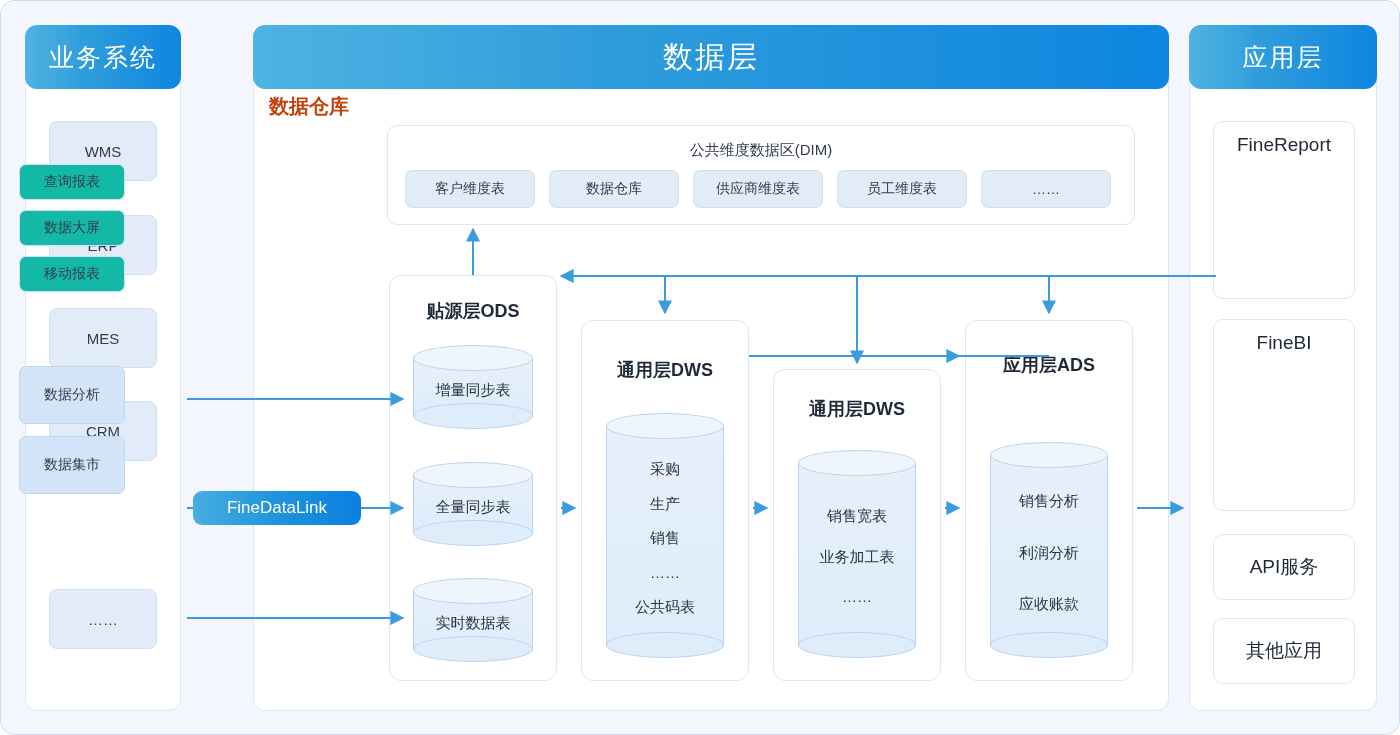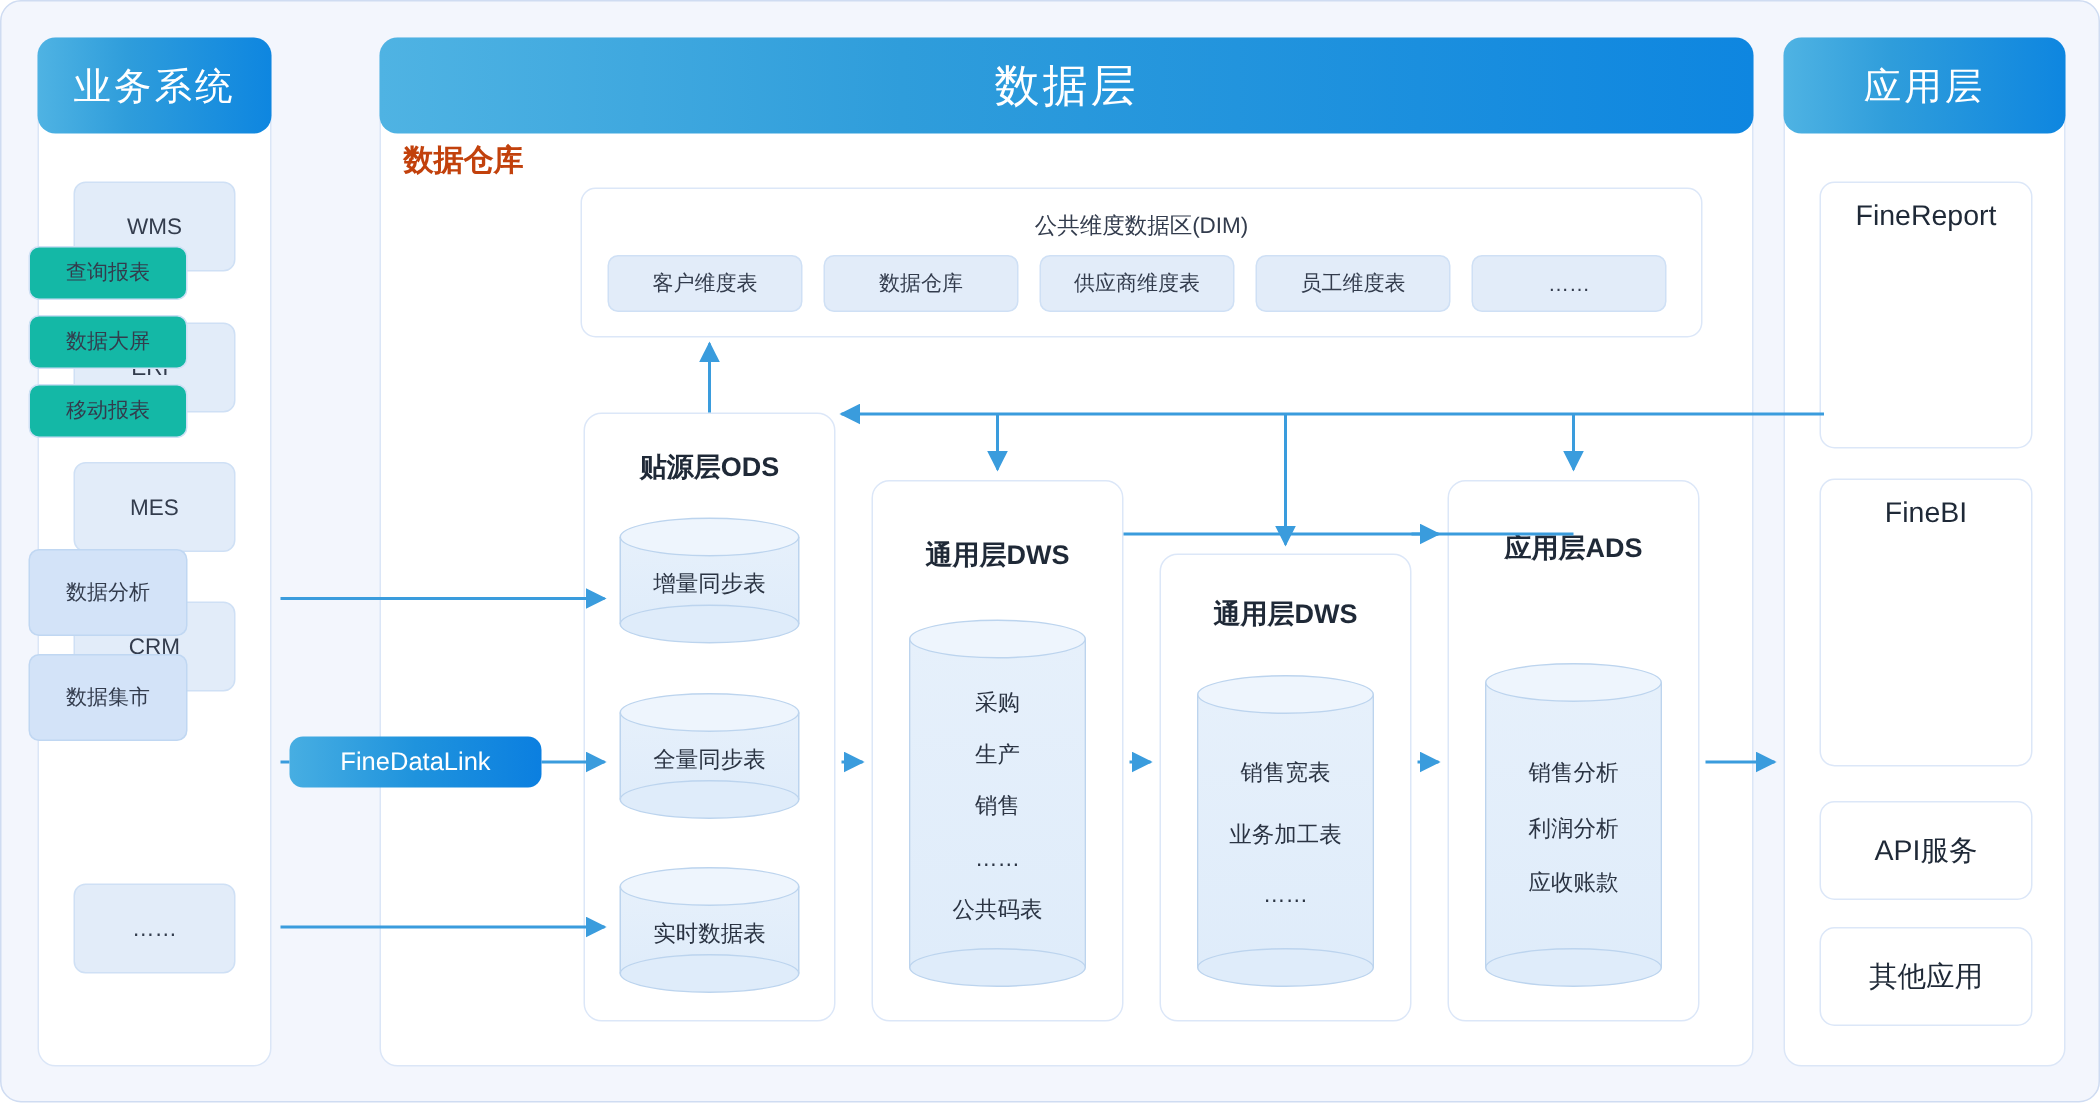--- a/index.html
+++ b/index.html
@@ -221,21 +221,21 @@
       <span>……</span>
     </div>
   </div>
 
   <div class="layer-col" style="left:964px; top:319px; width:168px; height:361px"></div>
   <div class="layer-title" style="left:964px; top:352px; width:168px">应用层ADS</div>
   <div class="cyl" style="left:989px; top:441px; width:118px; height:216px">
     <div class="body"></div>
     <div class="bottom"></div>
     <div class="top"></div>
-    <div class="labels" style="gap:20px">
+    <div class="labels" style="gap:35px">
       <span>销售分析</span>
       <span>利润分析</span>
       <span>应收账款</span>
     </div>
   </div>
 
   <div class="panel" id="app-panel"></div>
   <div class="panel-head" id="app-head">应用层</div>
 
   <div class="app-group" style="top:120px; height:178px">

